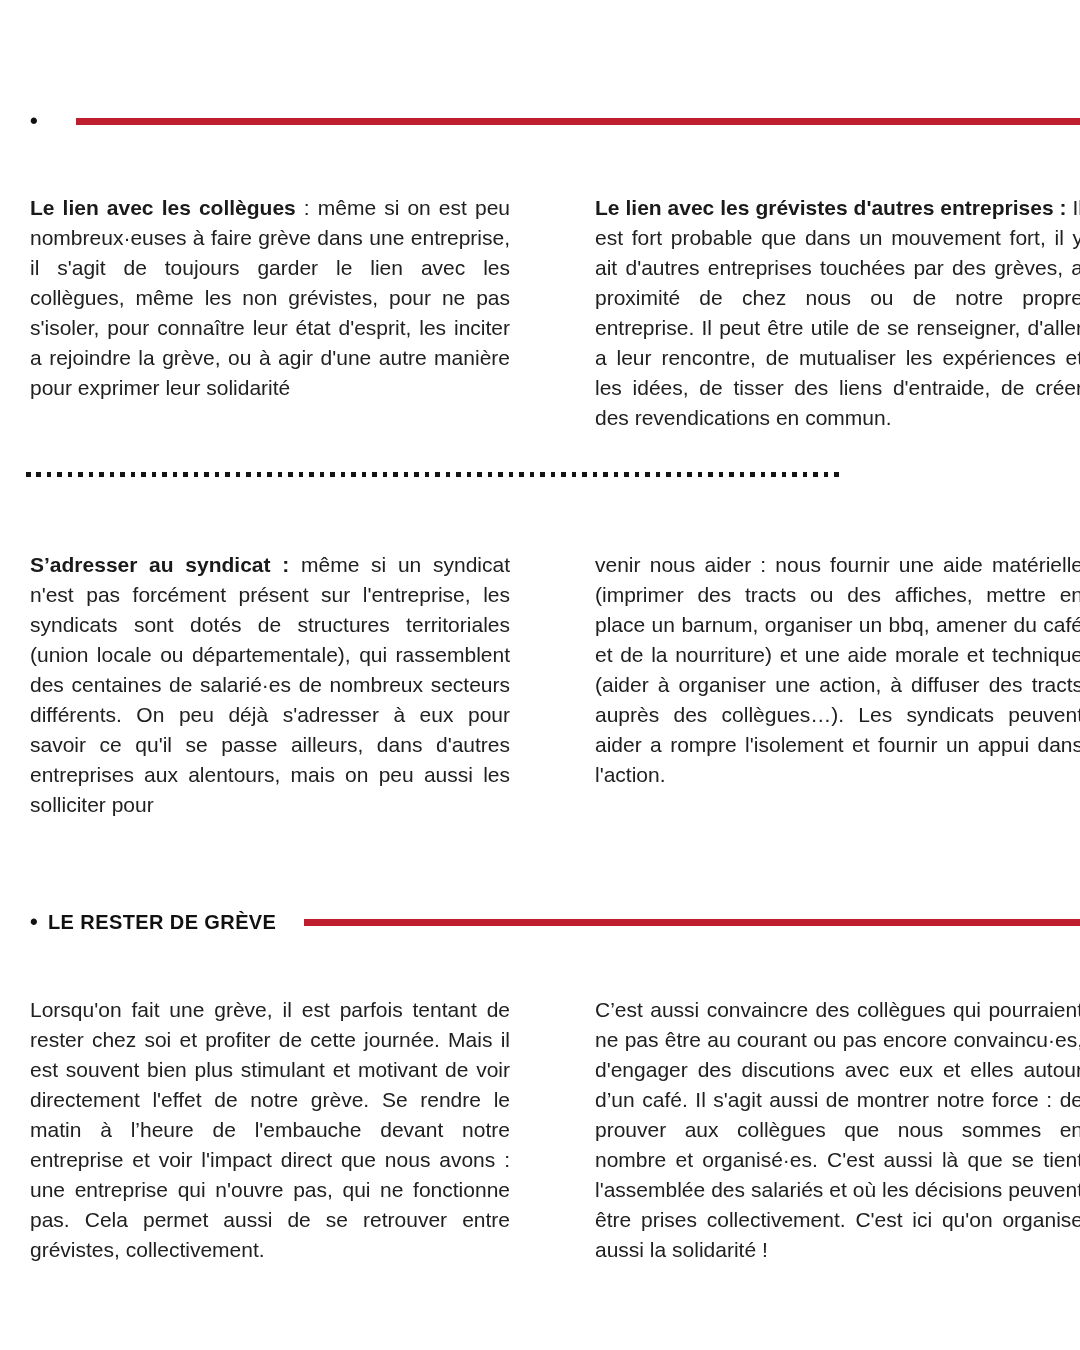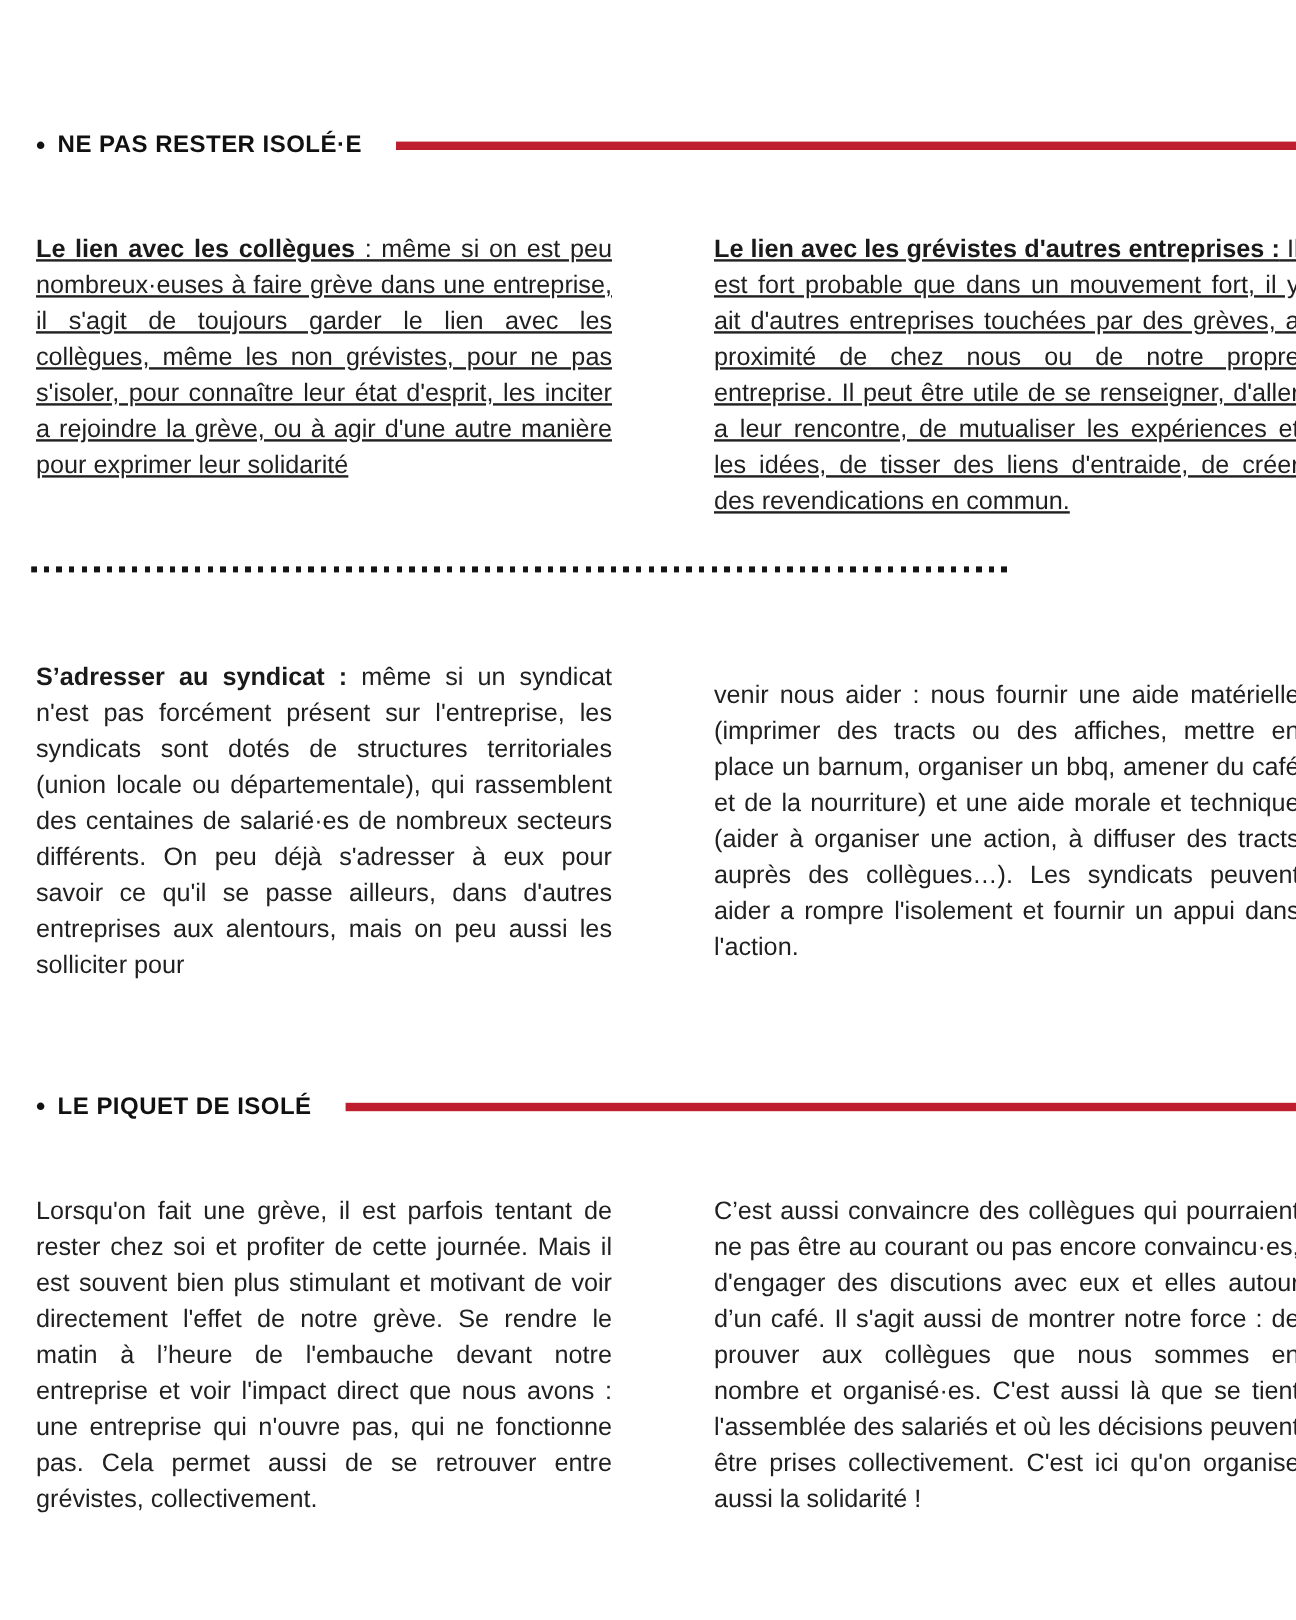--- a/index.html
+++ b/index.html
@@ -53,61 +53,60 @@
     font-size: 21px;
     line-height: 30px;
     text-align: justify;
     color: #202020;
   }
   .col.left  { flex: 0 0 480px; width: 480px; }
   .col.right { flex: 0 0 488px; width: 488px; margin-left: 38px; }
   .col .lead { font-weight: 700; color: #1a1a1a; }
   .col .lead:empty { display: none; }
 
-  #block-1 { margin-top: 38px; text-decoration: underline; }
-  #block-2 { margin-top: 52px; align-items: center; }
+  #block-1 { margin-top: 38px; }
+  #block-2 { margin-top: 52px; }
   #block-3 { margin-top: 39px; }
 
   .dotted-separator {
     margin: 18px 0 0 26px;
     width: 814px;
     height: 5px;
     background: repeating-linear-gradient(
       to right,
       #141414 0px, #141414 4.5px,
       transparent 4.5px, transparent 10.5px
     );
   }
 </style>
 </head>
 <body>
 
 <div class="page">
 
   <div class="heading-row" id="heading-1">
     <span class="bullet">•</span>
-    <span class="heading-text">NE PAS RESTER ISOLÉ·E</span>
     <div class="red-rule"></div>
   </div>
 
   <div class="columns" id="block-1">
     <p class="col left"><span class="lead">Le lien avec les collègues</span><span> : même si on est peu nombreux·euses à faire grève dans une entreprise, il s'agit de toujours garder le lien avec les collègues, même les non grévistes, pour ne pas s'isoler, pour connaître leur état d'esprit, les inciter a rejoindre la grève, ou à agir d'une autre manière pour exprimer leur solidarité</span></p>
     <p class="col right"><span class="lead">Le lien avec les grévistes d'autres entreprises :</span><span> Il est fort probable que dans un mouvement fort, il y ait d'autres entreprises touchées par des grèves, a proximité de chez nous ou de notre propre entreprise. Il peut être utile de se renseigner, d'aller a leur rencontre, de mutualiser les expériences et les idées, de tisser des liens d'entraide, de créer des revendications en commun.</span></p>
   </div>
 
   <div class="dotted-separator"></div>
 
   <div class="columns" id="block-2">
     <p class="col left"><span class="lead">S’adresser au syndicat :</span><span> même si un syndicat n'est pas forcément présent sur l'entreprise, les syndicats sont dotés de structures territoriales (union locale ou départementale), qui rassemblent des centaines de salarié·es de nombreux secteurs différents. On peu déjà s'adresser à eux pour savoir ce qu'il se passe ailleurs, dans d'autres entreprises aux alentours, mais on peu aussi les solliciter pour</span></p>
     <p class="col right"><span>venir nous aider : nous fournir une aide matérielle (imprimer des tracts ou des affiches, mettre en place un barnum, organiser un bbq, amener du café et de la nourriture) et une aide morale et technique (aider à organiser une action, à diffuser des tracts auprès des collègues…). Les syndicats peuvent aider a rompre l'isolement et fournir un appui dans l'action.</span></p>
   </div>
 
   <div class="heading-row" id="heading-2">
     <span class="bullet">•</span>
-    <span class="heading-text">LE PIQUET DE ISOLÉ</span>
+    <span class="heading-text">LE RESTER DE GRÈVE</span>
     <div class="red-rule"></div>
   </div>
 
   <div class="columns" id="block-3">
     <p class="col left"><span>Lorsqu'on fait une grève, il est parfois tentant de rester chez soi et profiter de cette journée. Mais il est souvent bien plus stimulant et motivant de voir directement l'effet de notre grève. Se rendre le matin à l’heure de l'embauche devant notre entreprise et voir l'impact direct que nous avons : une entreprise qui n'ouvre pas, qui ne fonctionne pas. Cela permet aussi de se retrouver entre grévistes, collectivement.</span></p>
     <p class="col right"><span>C’est aussi convaincre des collègues qui pourraient ne pas être au courant ou pas encore convaincu·es, d'engager des discutions avec eux et elles autour d’un café. Il s'agit aussi de montrer notre force : de prouver aux collègues que nous sommes en nombre et organisé·es. C'est aussi là que se tient l'assemblée des salariés et où les décisions peuvent être prises collectivement. C'est ici qu'on organise aussi la solidarité !</span></p>
   </div>
 
 </div>
 

